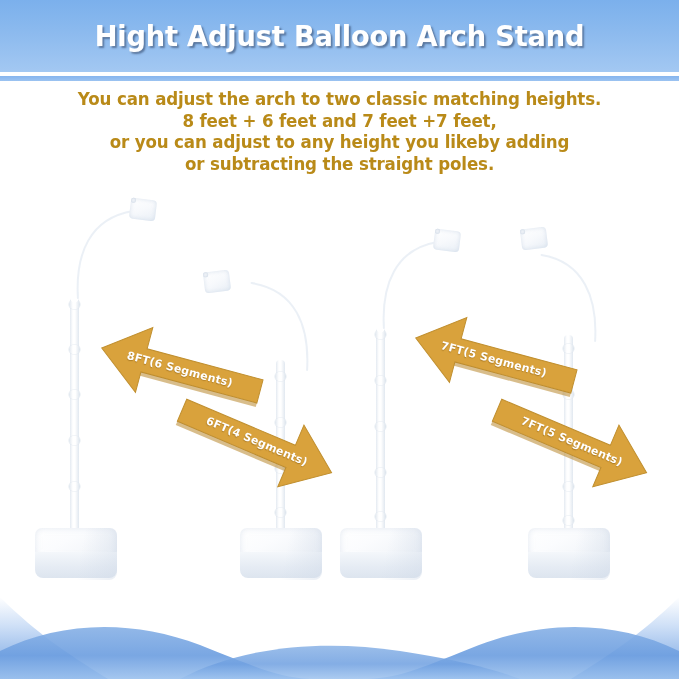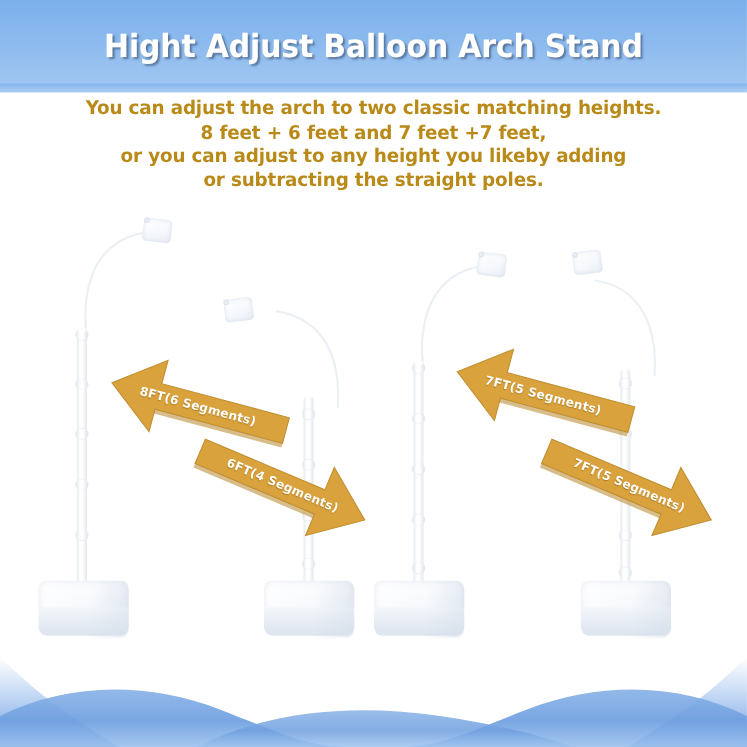--- a/index.html
+++ b/index.html
@@ -5,21 +5,21 @@
   html,body{margin:0;padding:0;}
   body{
     width:679px;height:679px;overflow:hidden;
     background:#ffffff;
     font-family:"DejaVu Sans",sans-serif;
     position:relative;
   }
 
   
   .header-band{
-    position:absolute;left:0;top:0;width:679px;height:84px;
+    position:absolute;left:0;top:0;width:679px;height:72px;
     background:linear-gradient(180deg,#7bb0ec 0%,#8cbaee 45%,#a3c8f2 100%);
     display:flex;align-items:center;justify-content:center;
     overflow:hidden;
   }
   .header-title{
     color:#ffffff;
     font-family:"DejaVu Sans",sans-serif;
     font-size:29px;font-weight:bold;
     letter-spacing:-0.2px;
     transform:scaleX(0.94);

